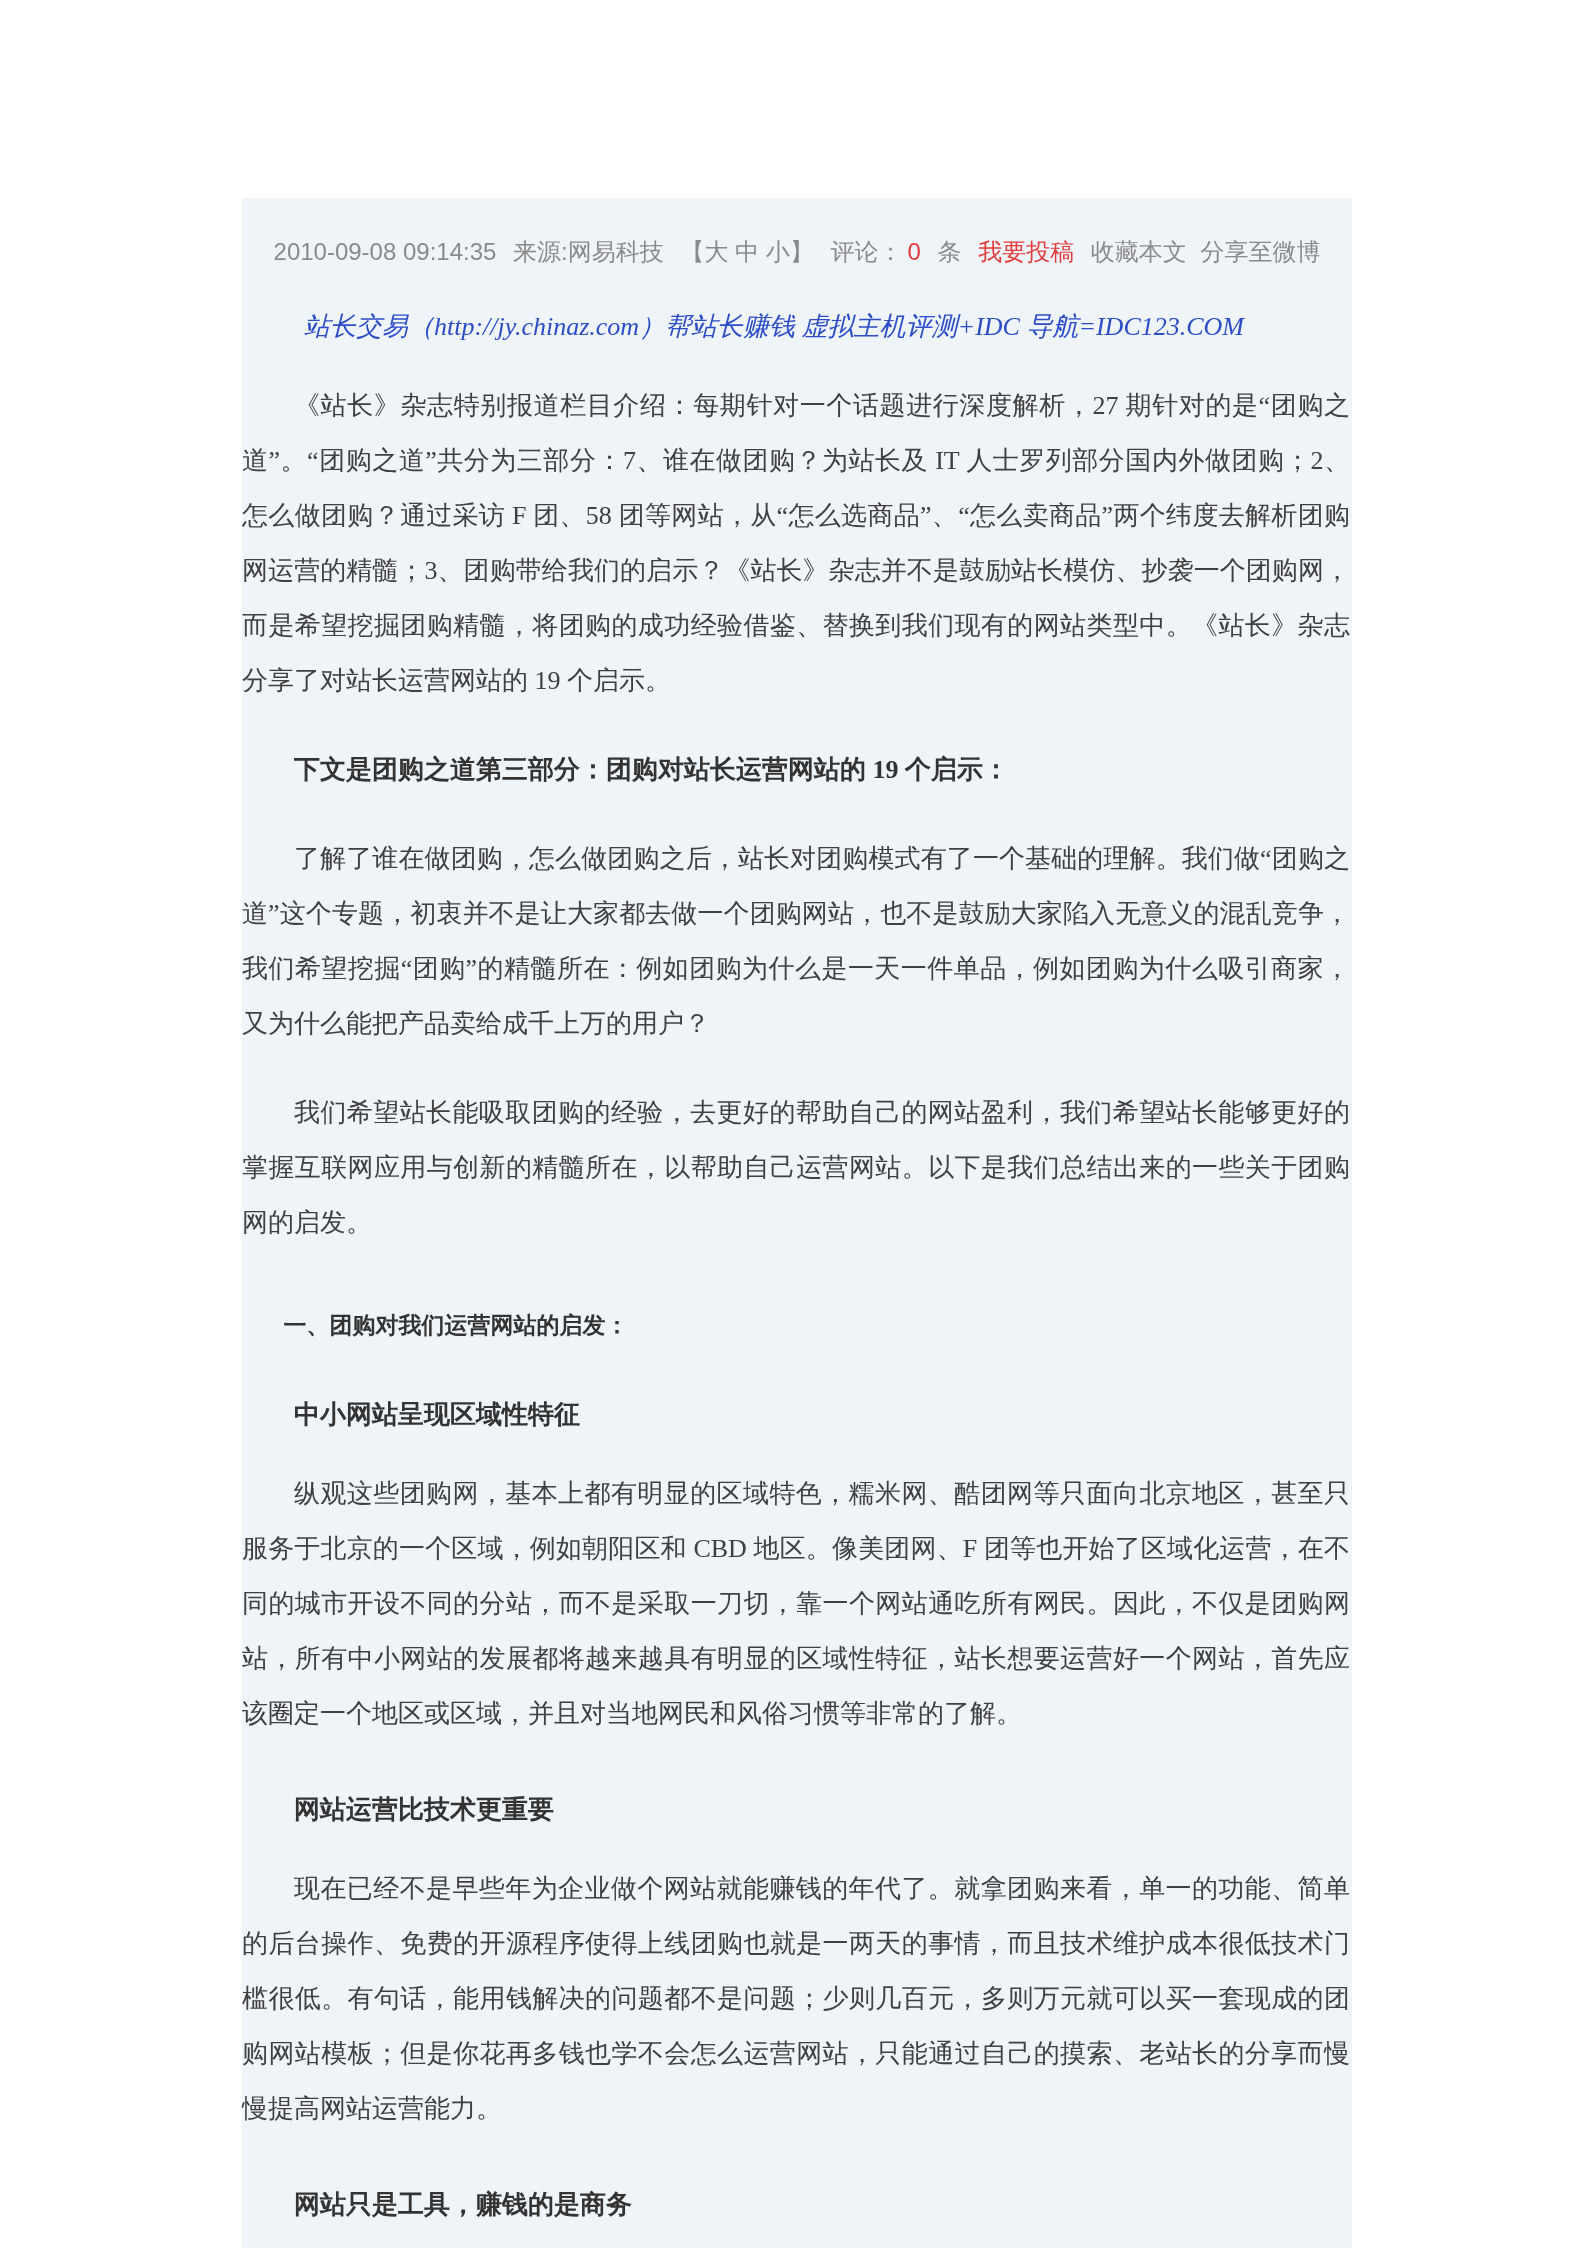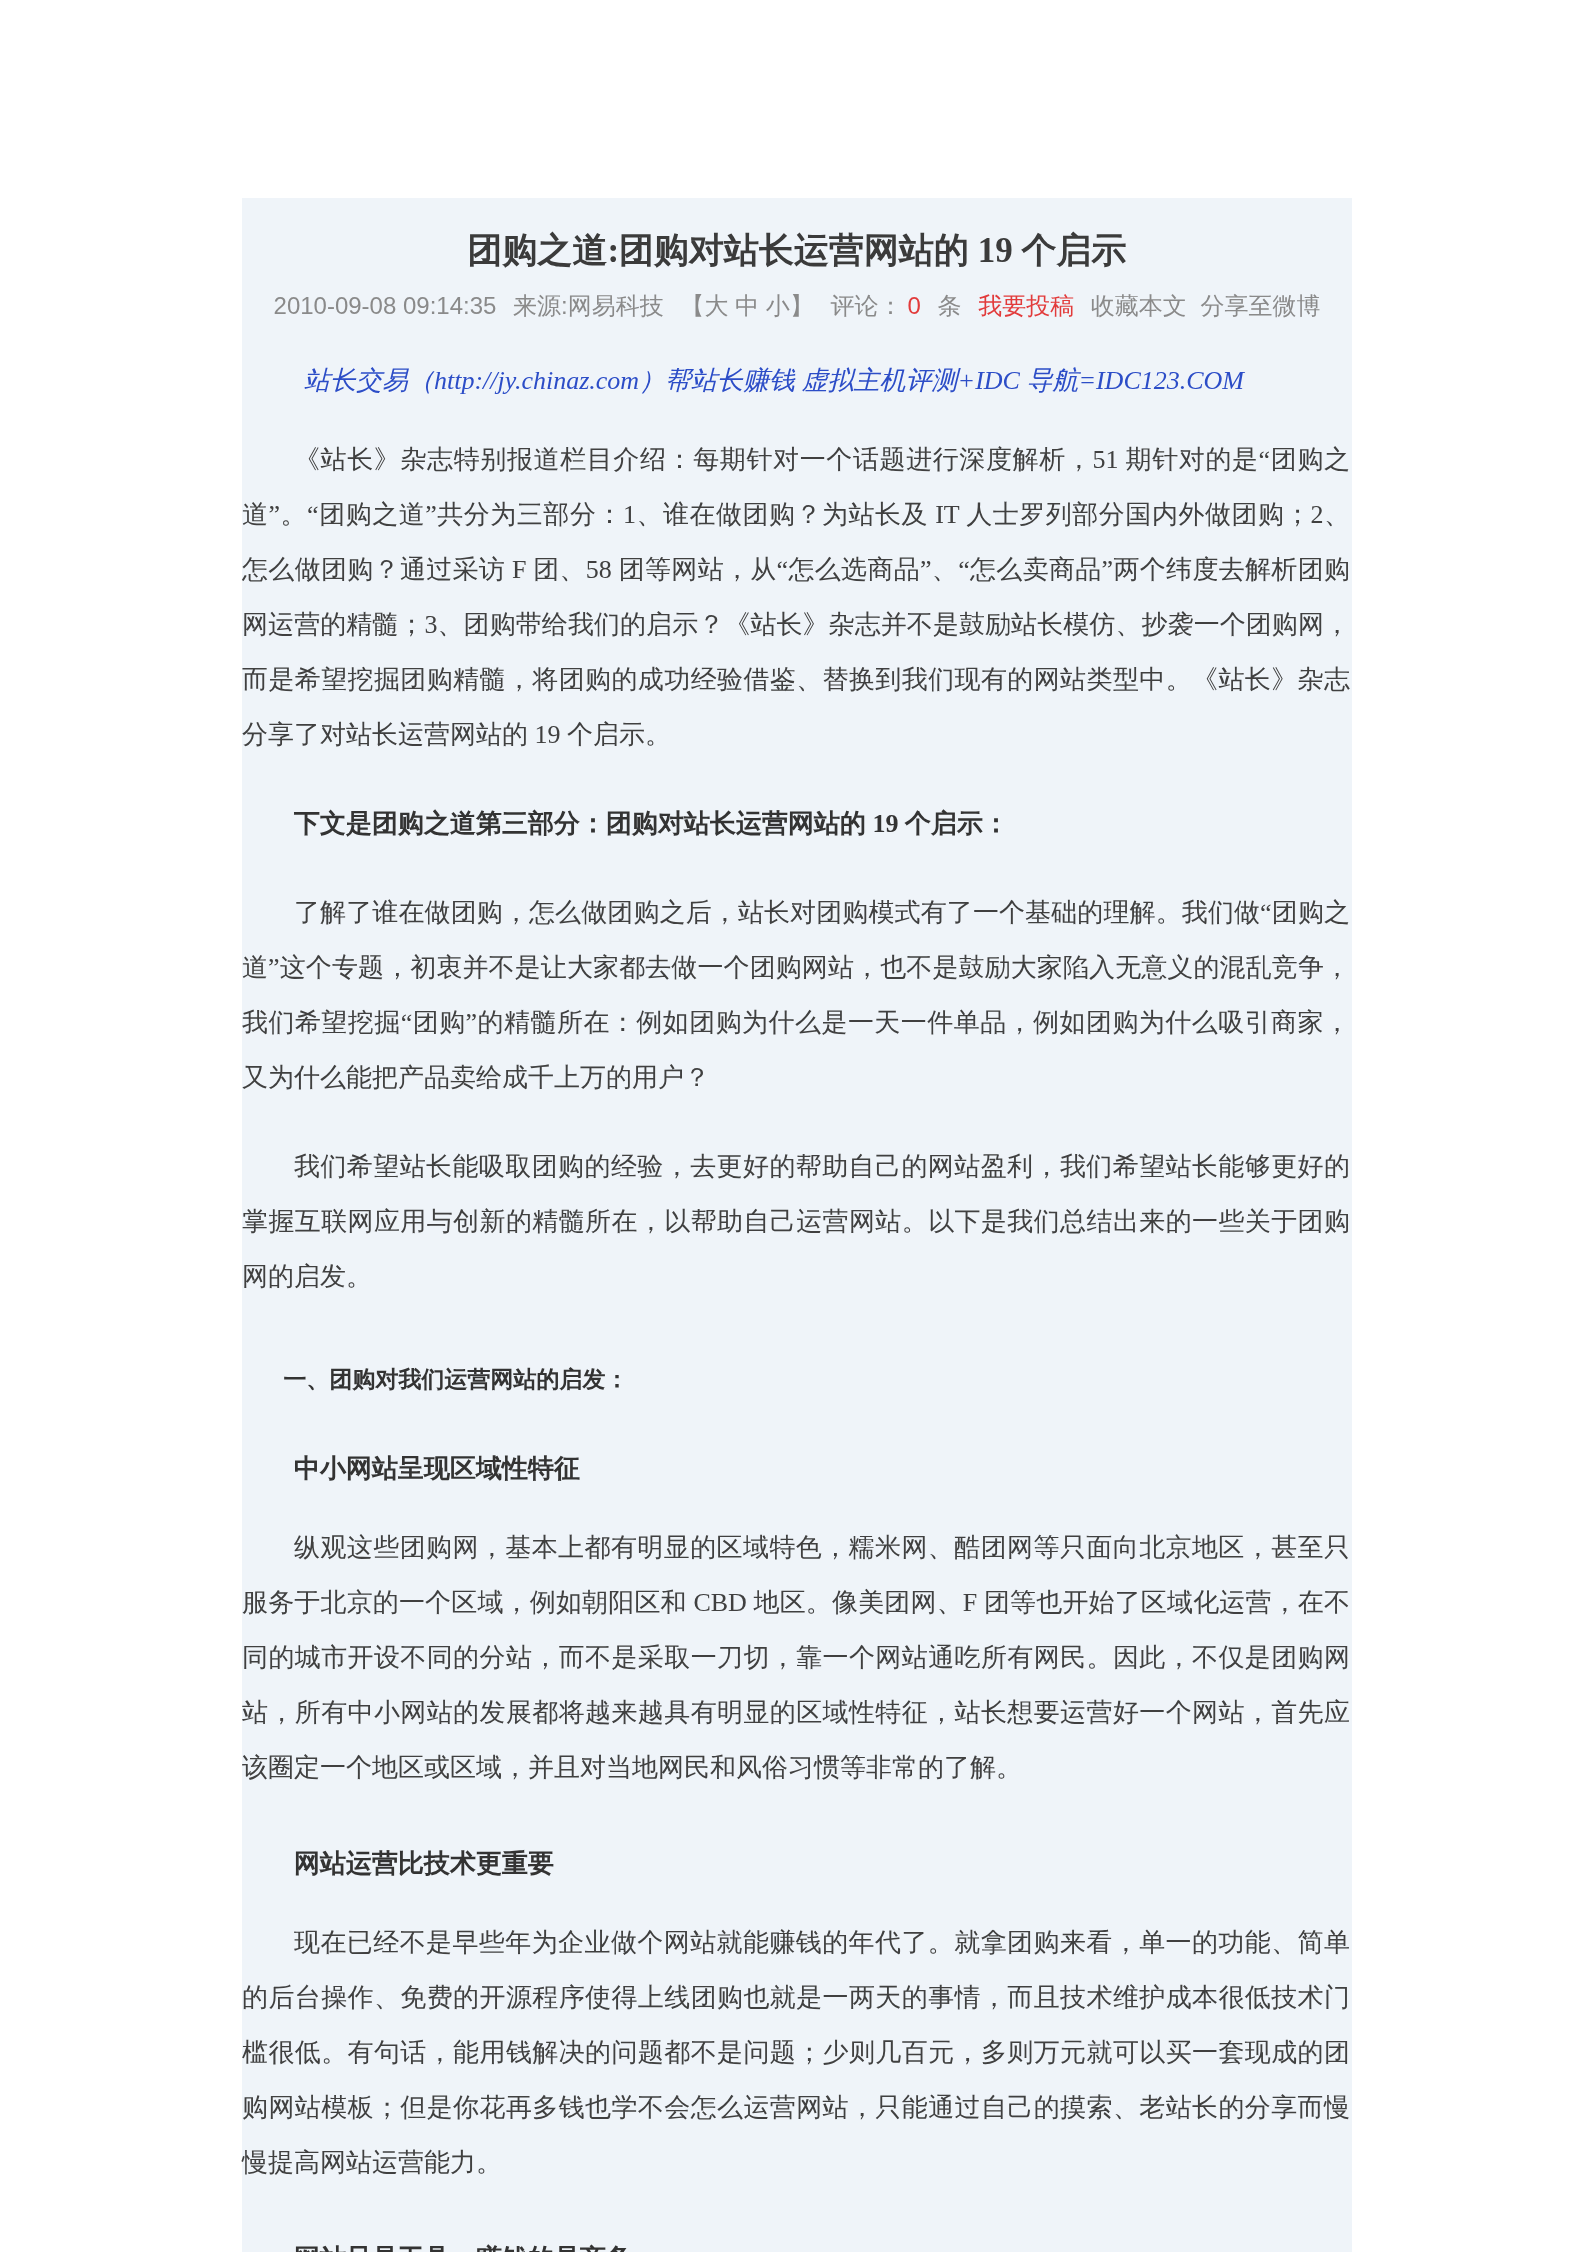--- a/index.html
+++ b/index.html
@@ -76,38 +76,37 @@
     text-indent: 2em;
     margin: 52px 0 0;
     line-height: 34px;
   }
 </style>
 </head>
 <body>
 
 <div class="content-panel">
 
-  <h1 class="page-title">团购之道:团购对站长运营网站的 19 个启示</h1>
 
   <div class="meta-bar">
     <span>2010-09-08 09:14:35</span>
     <span>来源:网易科技</span>
     <span>【大 中 小】</span>
     <span style="margin-right:0;">评论：</span><span class="red">0</span>
     <span>条</span>
     <span class="red">我要投稿</span>
     <span style="margin-right:2px;">收藏本文</span>
     <span>分享至微博</span>
   </div>
 
   <a href="#" class="promo-link">站长交易（http://jy.chinaz.com）帮站长赚钱 虚拟主机评测+IDC 导航=IDC123.COM</a>
 
   <div class="article-body">
 
-    <p>《站长》杂志特别报道栏目介绍：每期针对一个话题进行深度解析，51 期针对的是“团购之道”。“团购之道”共分为三部分：1、谁在做团购？为站长及 IT 人士罗列部分国内外做团购；2、怎么做团购？通过采访 F 团、58 团等网站，从“怎么选商品”、“怎么卖商品”两个纬度去解析团购网运营的精髓；3、团购带给我们的启示？《站长》杂志并不是鼓励站长模仿、抄袭一个团购网，而是希望挖掘团购精髓，将团购的成功经验借鉴、替换到我们现有的网站类型中。《站长》杂志分享了对站长运营网站的 19 个启示。</p>
+    <p>《站长》杂志特别报道栏目介绍：每期针对一个话题进行深度解析，27 期针对的是“团购之道”。“团购之道”共分为三部分：7、谁在做团购？为站长及 IT 人士罗列部分国内外做团购；2、怎么做团购？通过采访 F 团、58 团等网站，从“怎么选商品”、“怎么卖商品”两个纬度去解析团购网运营的精髓；3、团购带给我们的启示？《站长》杂志并不是鼓励站长模仿、抄袭一个团购网，而是希望挖掘团购精髓，将团购的成功经验借鉴、替换到我们现有的网站类型中。《站长》杂志分享了对站长运营网站的 19 个启示。</p>
 
     <p class="lead-bold">下文是团购之道第三部分：团购对站长运营网站的 19 个启示：</p>
 
     <p>了解了谁在做团购，怎么做团购之后，站长对团购模式有了一个基础的理解。我们做“团购之道”这个专题，初衷并不是让大家都去做一个团购网站，也不是鼓励大家陷入无意义的混乱竞争，我们希望挖掘“团购”的精髓所在：例如团购为什么是一天一件单品，例如团购为什么吸引商家，又为什么能把产品卖给成千上万的用户？</p>
 
     <p>我们希望站长能吸取团购的经验，去更好的帮助自己的网站盈利，我们希望站长能够更好的掌握互联网应用与创新的精髓所在，以帮助自己运营网站。以下是我们总结出来的一些关于团购网的启发。</p>
 
     <h2 class="section-heading">一、团购对我们运营网站的启发：</h2>
 
     <h3 class="sub-heading">中小网站呈现区域性特征</h3>

